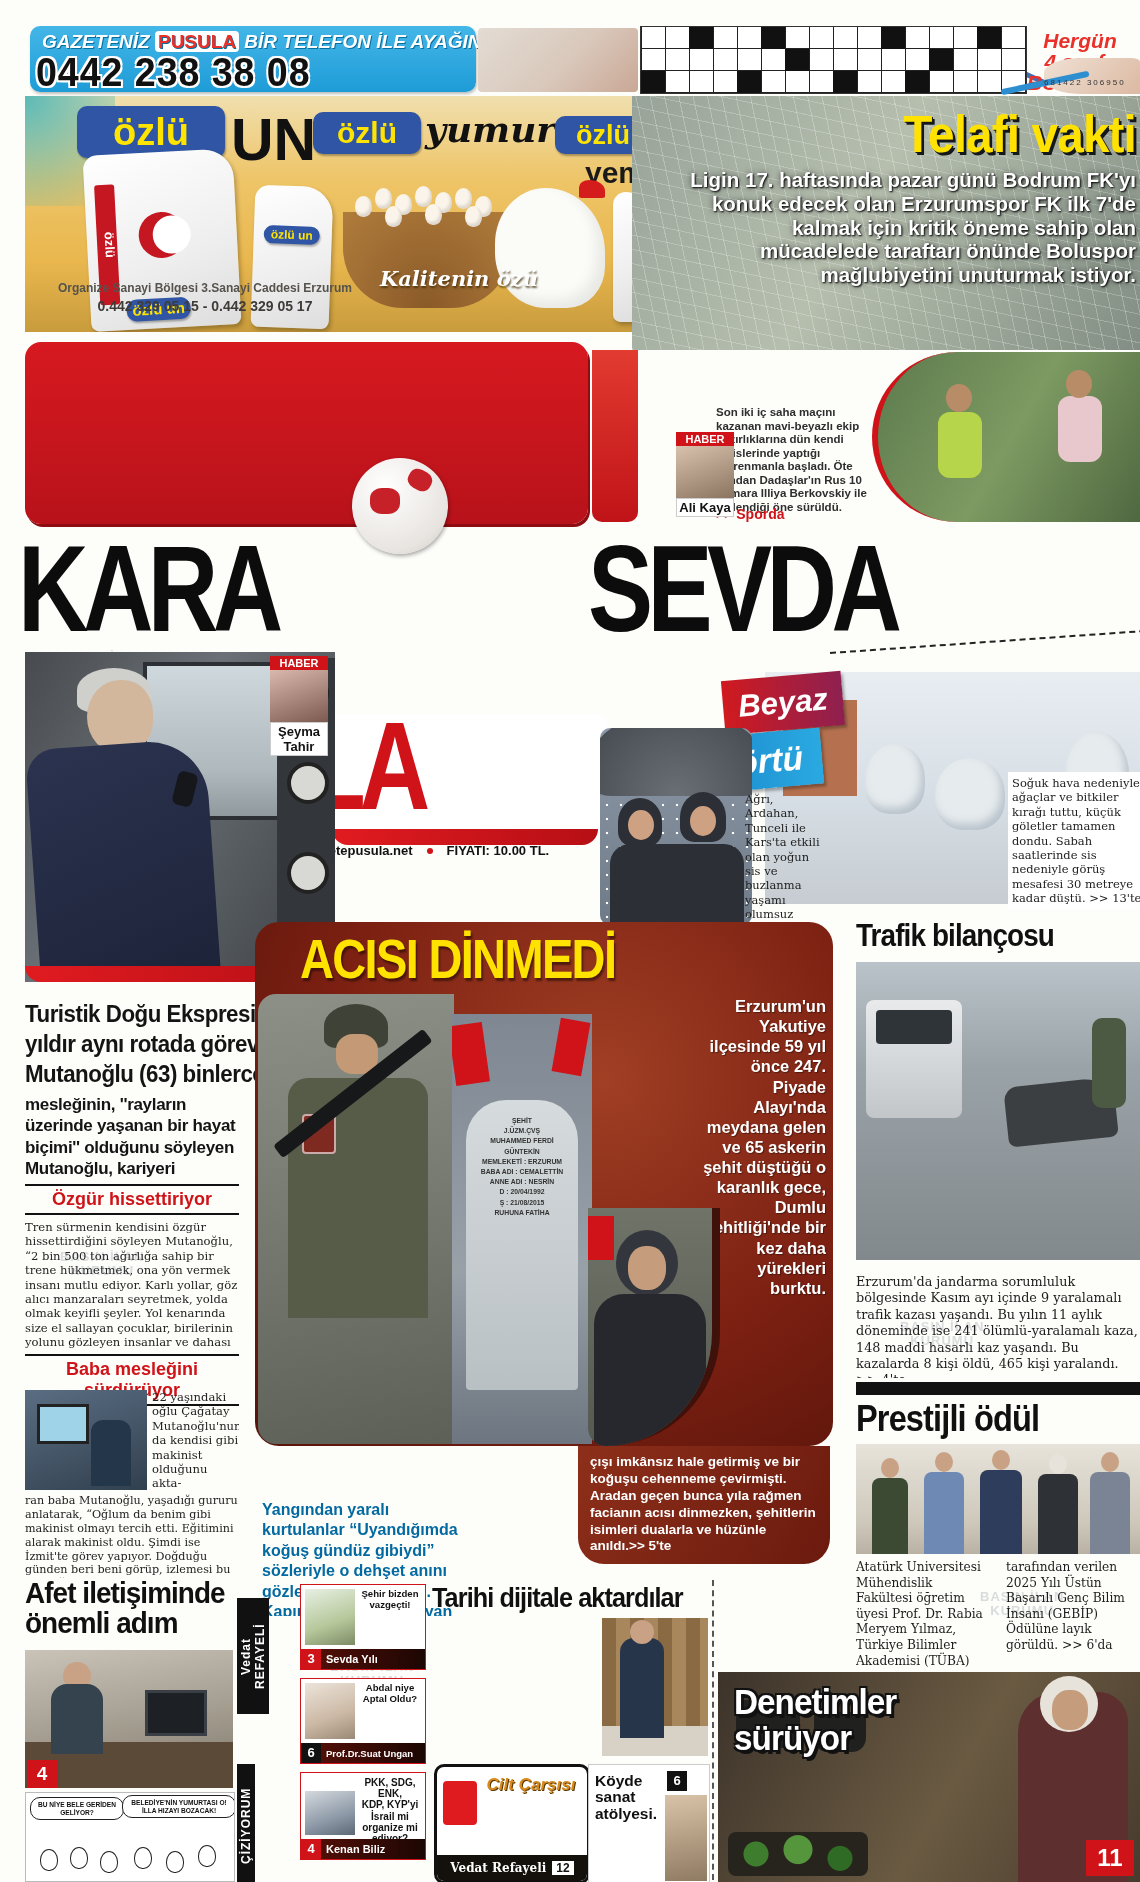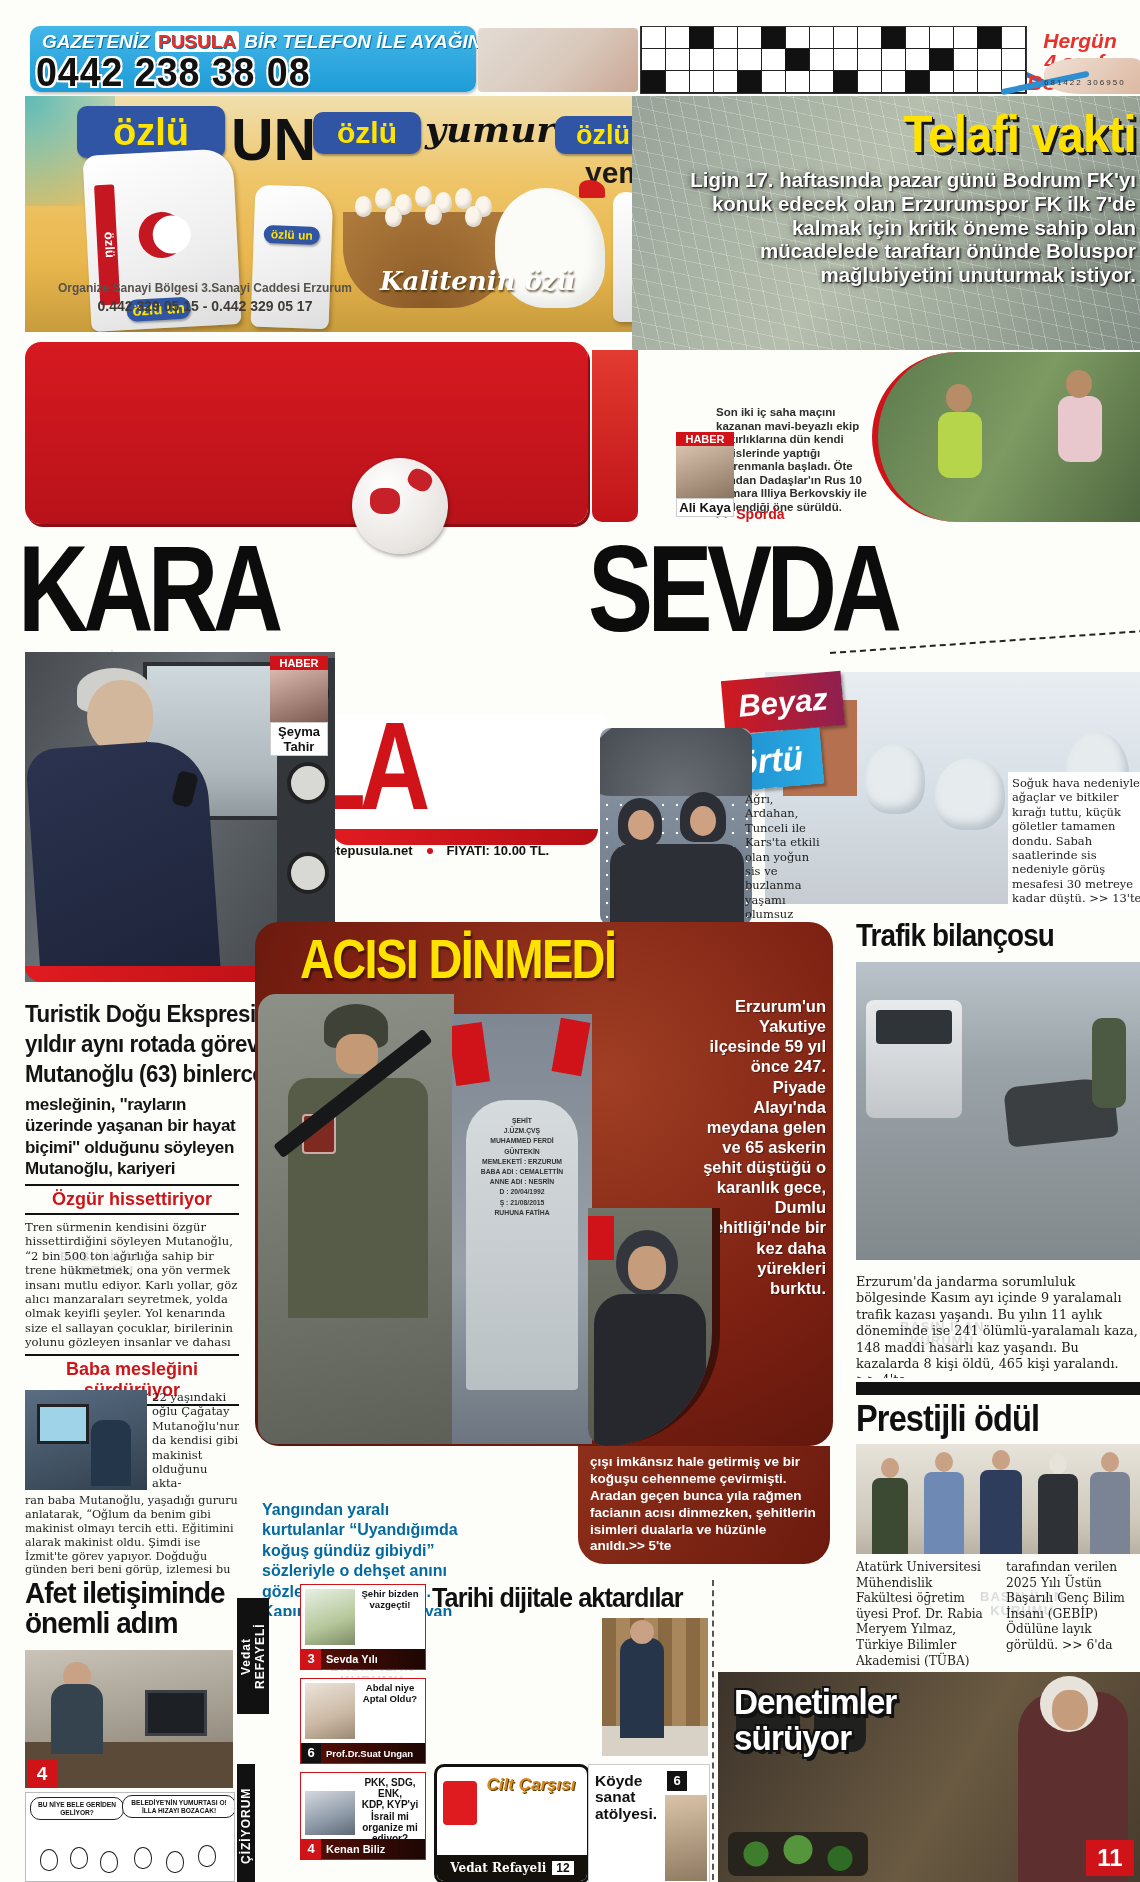--- a/index.html
+++ b/index.html
@@ -43,21 +43,21 @@
   .sack-bar{position:absolute;background:#c51722;color:#fff;font-weight:900;writing-mode:vertical-rl;font-size:13px;text-align:center;border-radius:3px;}
   .crescent{position:absolute;width:46px;height:46px;border-radius:50%;background:#c51722;}
   .crescent:after{content:"";position:absolute;left:14px;top:4px;width:38px;height:38px;border-radius:50%;background:#fff;}
   .basket{position:absolute;background:radial-gradient(ellipse at 50% 100%,#8a5a28,#b07c3c);border-radius:0 0 60px 60px;}
   .egg{position:absolute;width:17px;height:21px;background:#fbf4ea;border-radius:50% 50% 46% 46%;box-shadow:inset -2px -3px 3px rgba(0,0,0,.12);}
   .hen{position:absolute;width:110px;height:120px;background:#fbfbf8;border-radius:60% 70% 45% 60%;box-shadow:inset -8px -8px 14px rgba(0,0,0,.08);}
   .comb{position:absolute;width:26px;height:18px;background:#d41c1c;border-radius:40% 60% 10% 10%;}
   .ad-addr{left:40px;top:281px;width:330px;text-align:center;color:#56524c;font-weight:bold;font-size:12px;line-height:1.3;position:absolute;}
   .ad-phones{font-size:14px;color:#3f3c38;}
   .ad-slogan{left:380px;top:266px;width:240px;position:absolute;font-family:"DejaVu Serif",serif;font-style:italic;font-weight:bold;
-             font-size:26px;color:#fff;text-shadow:1px 2px 2px rgba(60,40,0,.7);}
+             font-size:21px;color:#fff;text-shadow:1px 2px 2px rgba(60,40,0,.7);}
 
   
   .gk{left:632px;top:96px;width:508px;height:254px;background:
       repeating-linear-gradient(78deg,rgba(255,255,255,.25) 0 1px,transparent 1px 14px),
       repeating-linear-gradient(12deg,rgba(255,255,255,.22) 0 1px,transparent 1px 14px),
       linear-gradient(120deg,#98a399,#b6bfae 45%,#828e84);}
   .telafi-h{left:700px;top:104px;width:436px;text-align:right;font-size:52px;font-weight:900;color:#ffe200;
             letter-spacing:-1px;text-shadow:3px 3px 0 #15181b,1px 1px 0 #15181b;transform:scaleX(.92);transform-origin:right;}
   .telafi-lead{left:690px;top:168px;width:446px;text-align:right;color:#fff;font-weight:bold;font-size:20.5px;line-height:1.16;
                text-shadow:1px 1px 2px #000,0 0 6px rgba(0,0,0,.6);}

